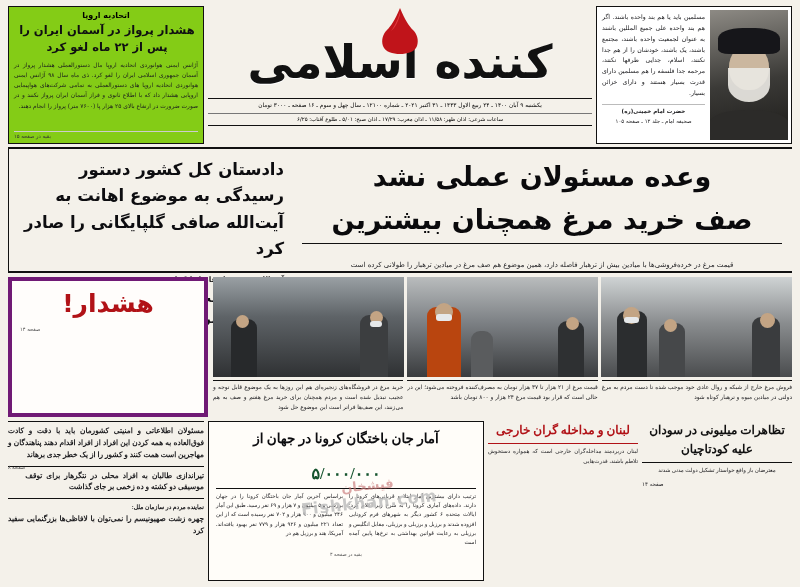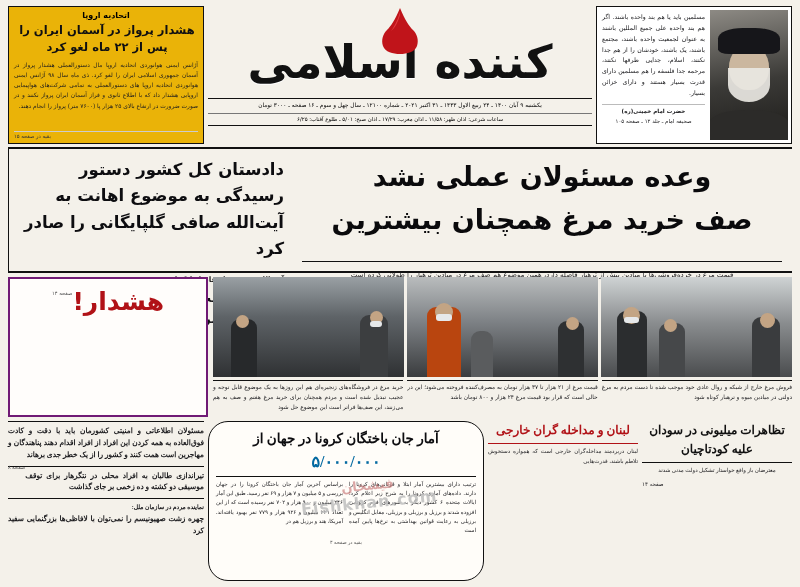--- a/index.html
+++ b/index.html
@@ -145,21 +145,21 @@
   .mh-dates .row2{
     border-top:1px solid #777;
     margin-top:2px;
     padding-top:1px;
     font-size:5.4px;
   }
 
   .mh-left{
     width:196px;
     border:1px solid #111;
-    background:#eab308;
+    background:#84cc16;
     box-sizing:border-box;
     padding:4px 5px;
     direction:rtl;
     display:flex;
     flex-direction:column;
   }
   .mh-left h3{
     margin:0 0 3px 2px;
     font-size:11.5px;
     line-height:1.5;
@@ -239,42 +239,42 @@
     font-weight:bold;
     text-align:center;
     line-height:1.45;
     color:#0a0a0c;
     margin-top:4px;
   }
   .strip-left .lede{
     font-size:7px;
     text-align:center;
     color:#1c1c1f;
-    margin-top:22px;
+    margin-top:4px;
     line-height:1.7;
     border-top:1px solid #111;
-    padding-top:8px;
+    padding-top:16px;
   }
 
   
   .middle{
     display:flex;
     flex-direction:row;
     margin-top:4px;
     height:140px;
     gap:5px;
   }
   .warn-box{
     width:200px;
-    border:2px solid #701a75;
+    border:4px solid #701a75;
     box-sizing:border-box;
     padding:6px 8px;
     direction:rtl;
     display:flex;
-    justify-content:center;
+    flex-direction:column;
     background:#fffdfb;
   }
   .warn-box .t1{
     font-size:25px;
     font-weight:bold;
     color:#b11217;
     text-align:center;
     line-height:1.35;
   }
   .warn-box .t2{
@@ -355,21 +355,21 @@
     height:160px;
     gap:4px;
   }
   .col{
     direction:rtl;
     box-sizing:border-box;
     font-family:Liberation Serif, serif;
   }
   .col-a{width:196px;}
   .col-b{width:150px;}
-  .col-c{flex:1;border-radius:20px;}
+  .col-c{flex:1;}
   .col-d{width:150px;}
 
   .news-brief{
     border-top:1px solid #111;
     padding-top:3px;
     margin-bottom:5px;
     font-size:6.2px;
     line-height:1.75;
     text-align:justify;
     color:#1b1b1e;
@@ -392,22 +392,22 @@
     font-size:13.5px;
     font-weight:bold;
     text-align:center;
     line-height:1.6;
     color:#0d0d10;
   }
   .boxed .bnum{
     font-size:16px;
     font-weight:bold;
     text-align:center;
-    color:#0369a1;
-    margin-top:2px;
+    color:#14532d;
+    margin-top:14px;
     direction:ltr;
   }
   .boxed .bcols{
     display:flex;
     flex-direction:row;
     gap:6px;
     margin-top:5px;
     border-top:1px solid #111;
     padding-top:3px;
   }

